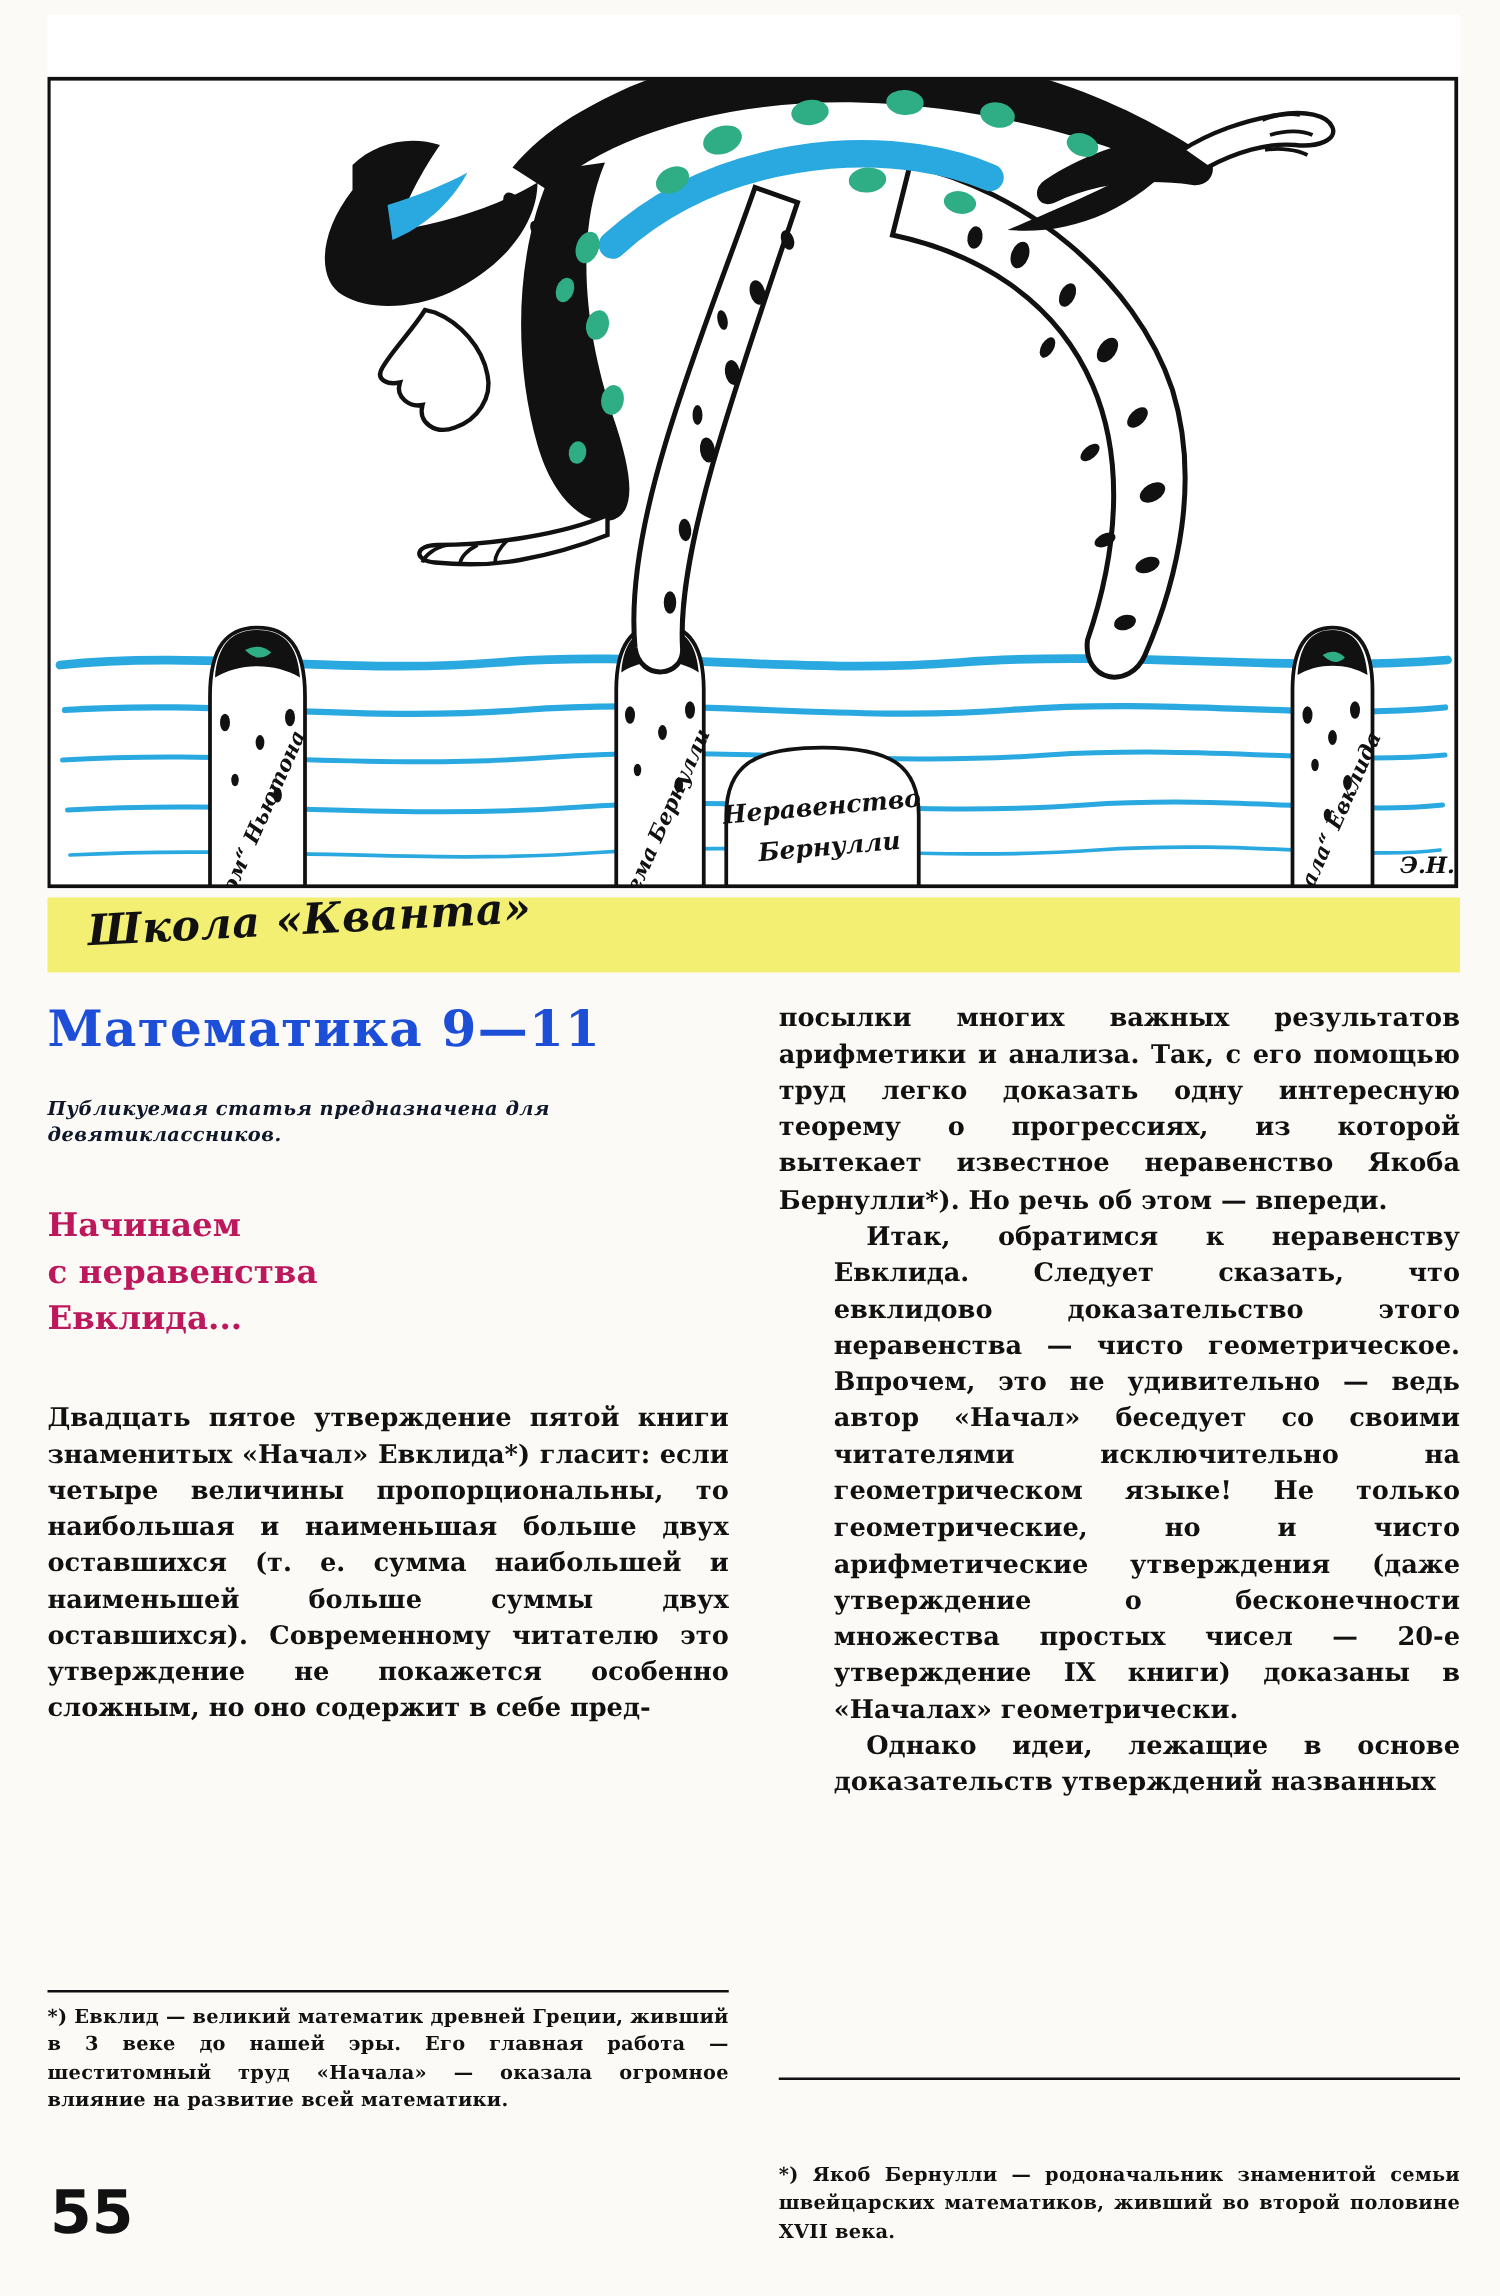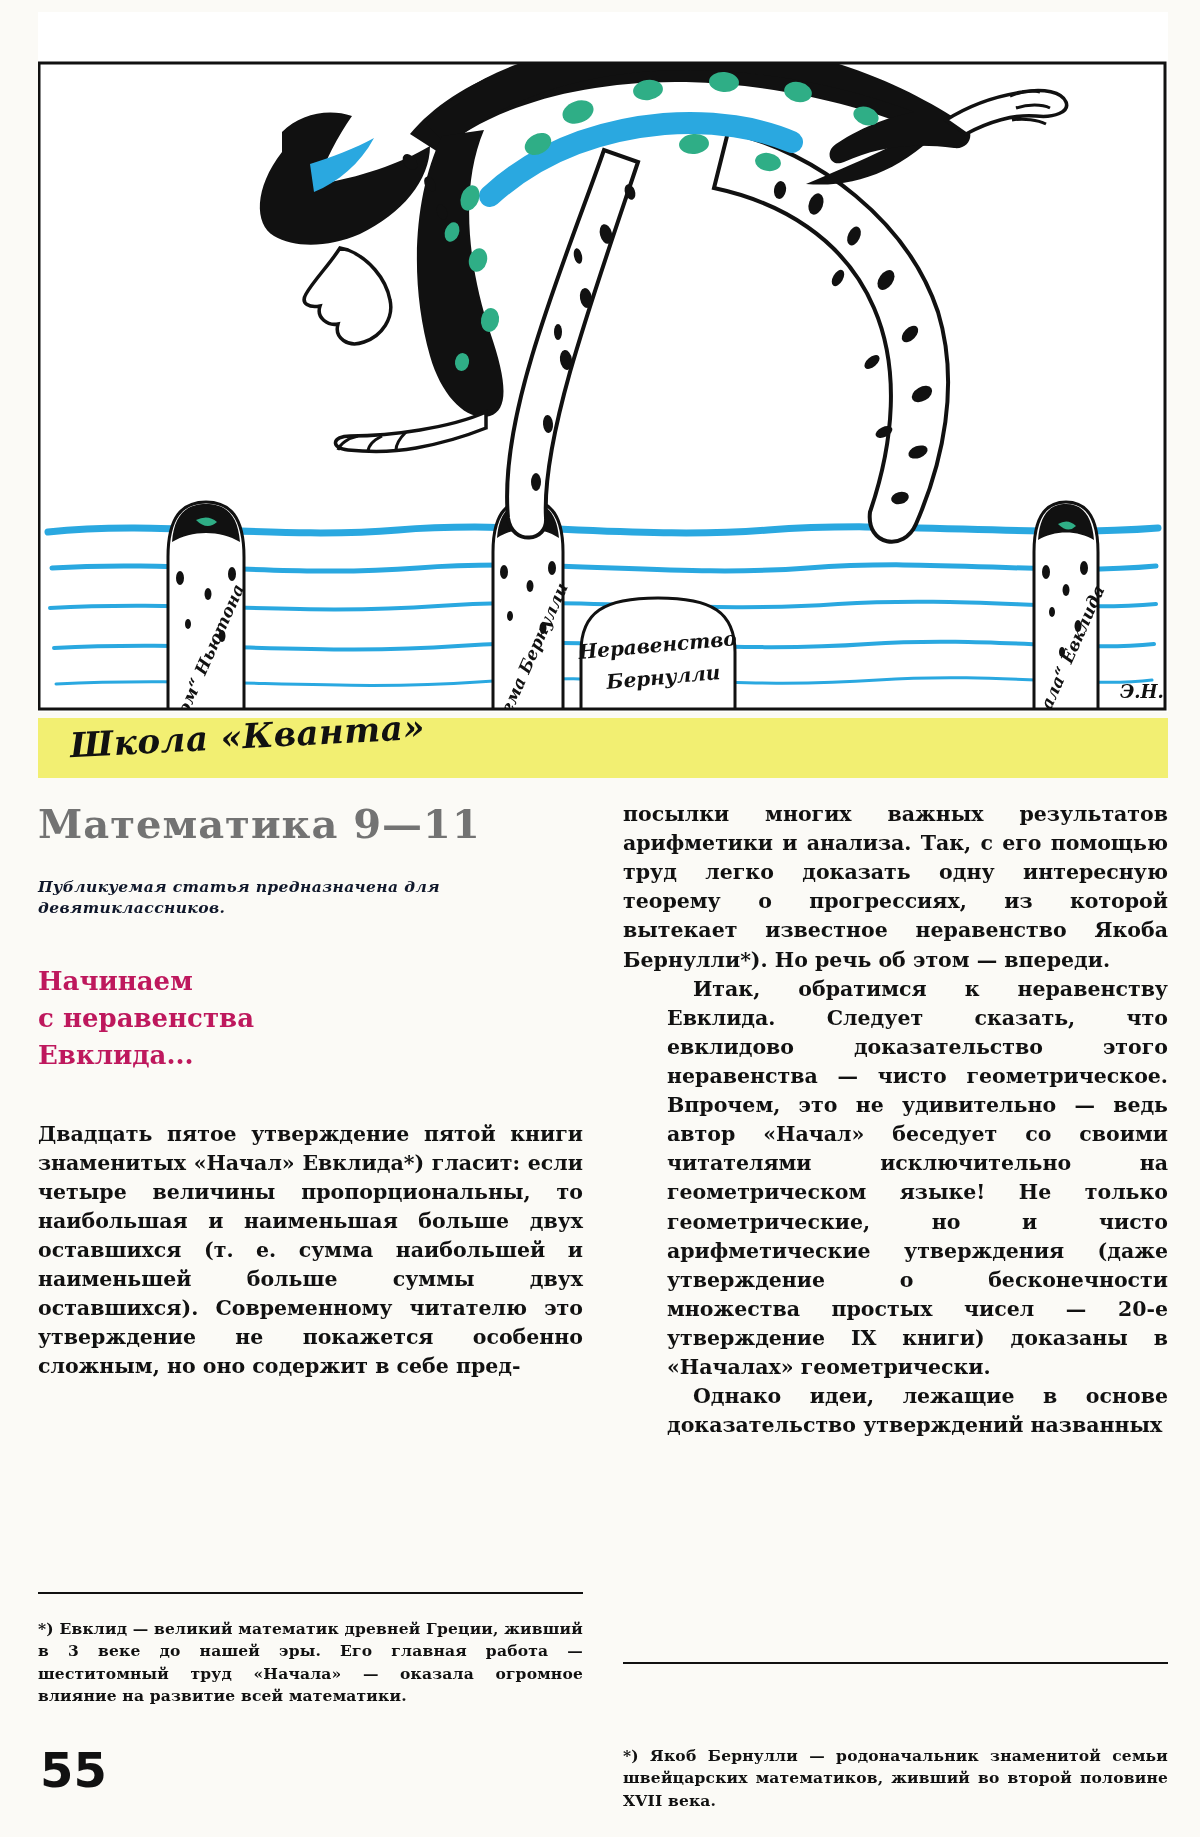--- a/index.html
+++ b/index.html
@@ -72,21 +72,21 @@
   }
   .col-left { left: 0; }
   .col-right { left: 585px; }
 
   .title {
     font-family: "DejaVu Serif", serif;
     font-size: 40px;
     font-weight: bold;
     letter-spacing: 1px;
     margin: 0 0 30px 0;
-    color: #737373;
+    color: #1d4ed8;
   }
   .kicker {
     font-family: "DejaVu Serif", serif;
     font-style: italic;
     font-weight: bold;
     font-size: 15.5px;
     line-height: 1.35;
     letter-spacing: 0.4px;
     margin: 0 0 44px 0;
     color: #0f172a;
@@ -130,21 +130,20 @@
   .footnote {
     position: absolute;
     width: 545px;
     font-family: "DejaVu Serif", serif;
     font-size: 15.5px;
     line-height: 1.45;
     text-align: justify;
     color: #111;
     font-weight: bold;
     letter-spacing: 0.2px;
-    margin-top: 16px;
   }
   .fn-left  { left: 38px;  top: 1602px; }
   .fn-right { left: 623px; top: 1729px; }
 
   .page-number {
     position: absolute;
     left: 40px;
     top: 1742px;
     font-family: "DejaVu Sans", sans-serif;
     font-size: 48px;
@@ -340,21 +339,21 @@
       <p class="kicker">Публикуемая статья предназначена для девятиклассников.</p>
       <h2 class="subtitle" style="white-space: pre-line;">Начинаем
 с неравенства
 Евклида...</h2>
       <p class="body-text first-par">Двадцать пятое утверждение пятой книги знаменитых «Начал» Евклида*) гласит: если четыре величины пропорциональны, то наибольшая и наименьшая больше двух оставшихся (т. е. сумма наибольшей и наименьшей больше суммы двух оставшихся). Современному читателю это утверждение не покажется особенно сложным, но оно содержит в себе пред-</p>
     </div>
 
     <div class="col col-right">
       <p class="body-text first-par">посылки многих важных результатов арифметики и анализа. Так, с его помощью труд легко доказать одну интересную теорему о прогрессиях, из которой вытекает известное неравенство Якоба Бернулли*). Но речь об этом — впереди.</p>
       <p class="body-text">Итак, обратимся к неравенству Евклида. Следует сказать, что евклидово доказательство этого неравенства — чисто геометрическое. Впрочем, это не удивительно — ведь автор «Начал» беседует со своими читателями исключительно на геометрическом языке! Не только геометрические, но и чисто арифметические утверждения (даже утверждение о бесконечности множества простых чисел — 20-е утверждение IX книги) доказаны в «Началах» геометрически.</p>
-      <p class="body-text">Однако идеи, лежащие в основе доказательство утверждений названных</p>
+      <p class="body-text">Однако идеи, лежащие в основе доказательств утверждений названных</p>
     </div>
   </div>
 
   <div class="rule rule-left"></div>
   <div class="footnote fn-left">*) Евклид — великий математик древней Греции, живший в 3 веке до нашей эры. Его главная работа — шеститомный труд «Начала» — оказала огромное влияние на развитие всей математики.</div>
 
   <div class="rule rule-right"></div>
   <div class="footnote fn-right">*) Якоб Бернулли — родоначальник знаменитой семьи швейцарских математиков, живший во второй половине XVII века.</div>
 
   <div class="page-number">55</div>

